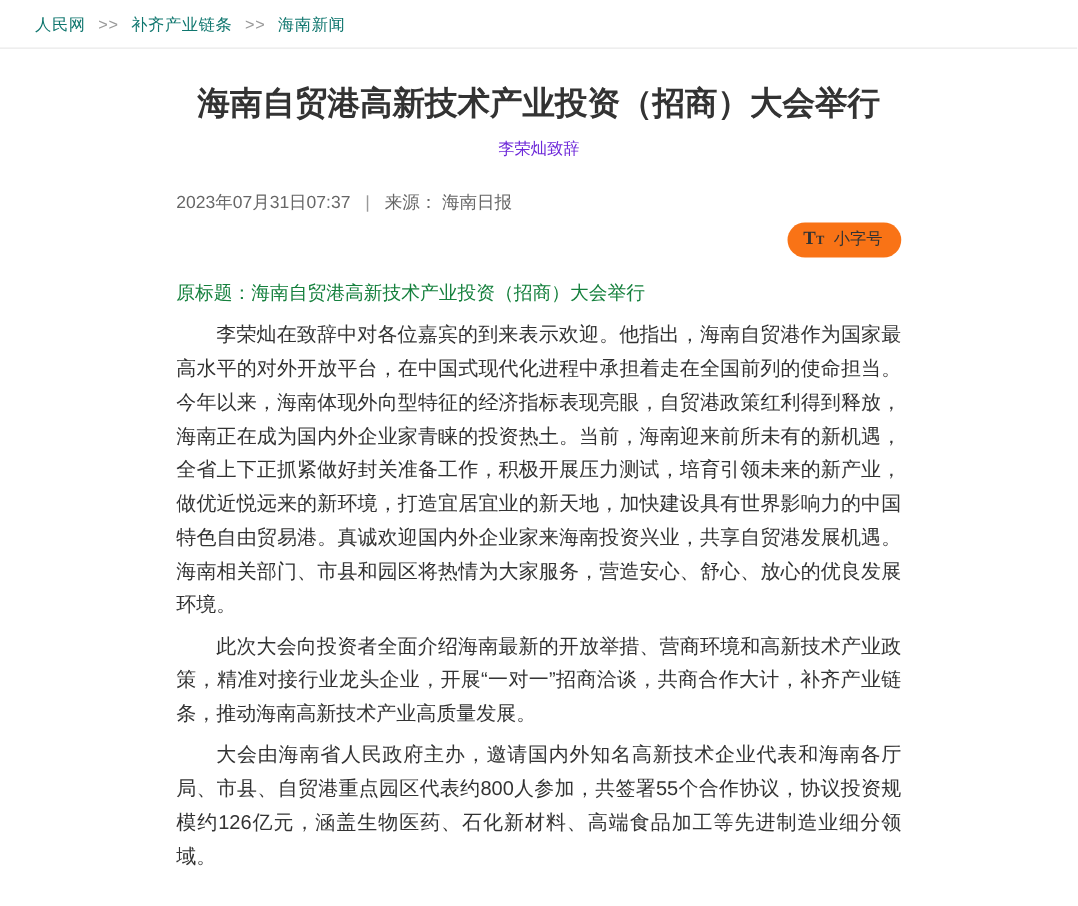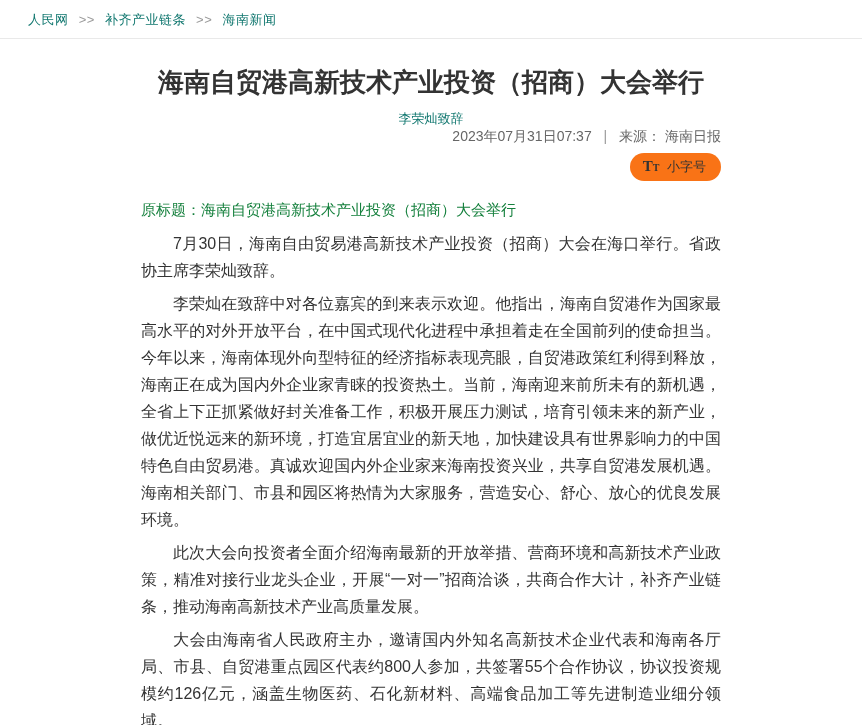--- a/index.html
+++ b/index.html
@@ -41,24 +41,25 @@
     font-size: 26px;
     line-height: 32px;
     font-weight: bold;
     color: #333333;
     text-align: center;
   }
   .article-subtitle {
     margin-top: 12px;
     text-align: center;
     font-size: 13px;
-    color: #0f766e;
+    color: #6d28d9;
   }
   .article-meta {
-    text-align: right;
+    margin-top: 25px;
+    text-align: left;
     font-size: 14px;
     color: #666666;
   }
   .article-meta .meta-sep {
     margin: 0 8px;
     color: #999999;
   }
   .toolbar {
     margin-top: 7px;
     text-align: right;
@@ -134,20 +135,19 @@
       <span><span class="t-large">T</span><span class="t-small">T</span></span>
       <span class="pill-label">小字号</span>
     </span>
   </div>
 
   <div class="orig-title">
     <span>原标题：</span><span>海南自贸港高新技术产业投资（招商）大会举行</span>
   </div>
 
   <div class="article-body">
-    <p>7月30日，海南自由贸易港高新技术产业投资（招商）大会在海口举行。省政协主席李荣灿致辞。</p>
     <p>李荣灿在致辞中对各位嘉宾的到来表示欢迎。他指出，海南自贸港作为国家最高水平的对外开放平台，在中国式现代化进程中承担着走在全国前列的使命担当。今年以来，海南体现外向型特征的经济指标表现亮眼，自贸港政策红利得到释放，海南正在成为国内外企业家青睐的投资热土。当前，海南迎来前所未有的新机遇，全省上下正抓紧做好封关准备工作，积极开展压力测试，培育引领未来的新产业，做优近悦远来的新环境，打造宜居宜业的新天地，加快建设具有世界影响力的中国特色自由贸易港。真诚欢迎国内外企业家来海南投资兴业，共享自贸港发展机遇。海南相关部门、市县和园区将热情为大家服务，营造安心、舒心、放心的优良发展环境。</p>
     <p>此次大会向投资者全面介绍海南最新的开放举措、营商环境和高新技术产业政策，精准对接行业龙头企业，开展“一对一”招商洽谈，共商合作大计，补齐产业链条，推动海南高新技术产业高质量发展。</p>
     <p>大会由海南省人民政府主办，邀请国内外知名高新技术企业代表和海南各厅局、市县、自贸港重点园区代表约800人参加，共签署55个合作协议，协议投资规模约126亿元，涵盖生物医药、石化新材料、高端食品加工等先进制造业细分领域。</p>
 
   </div>
 
 </div>
 
 </body></html>

